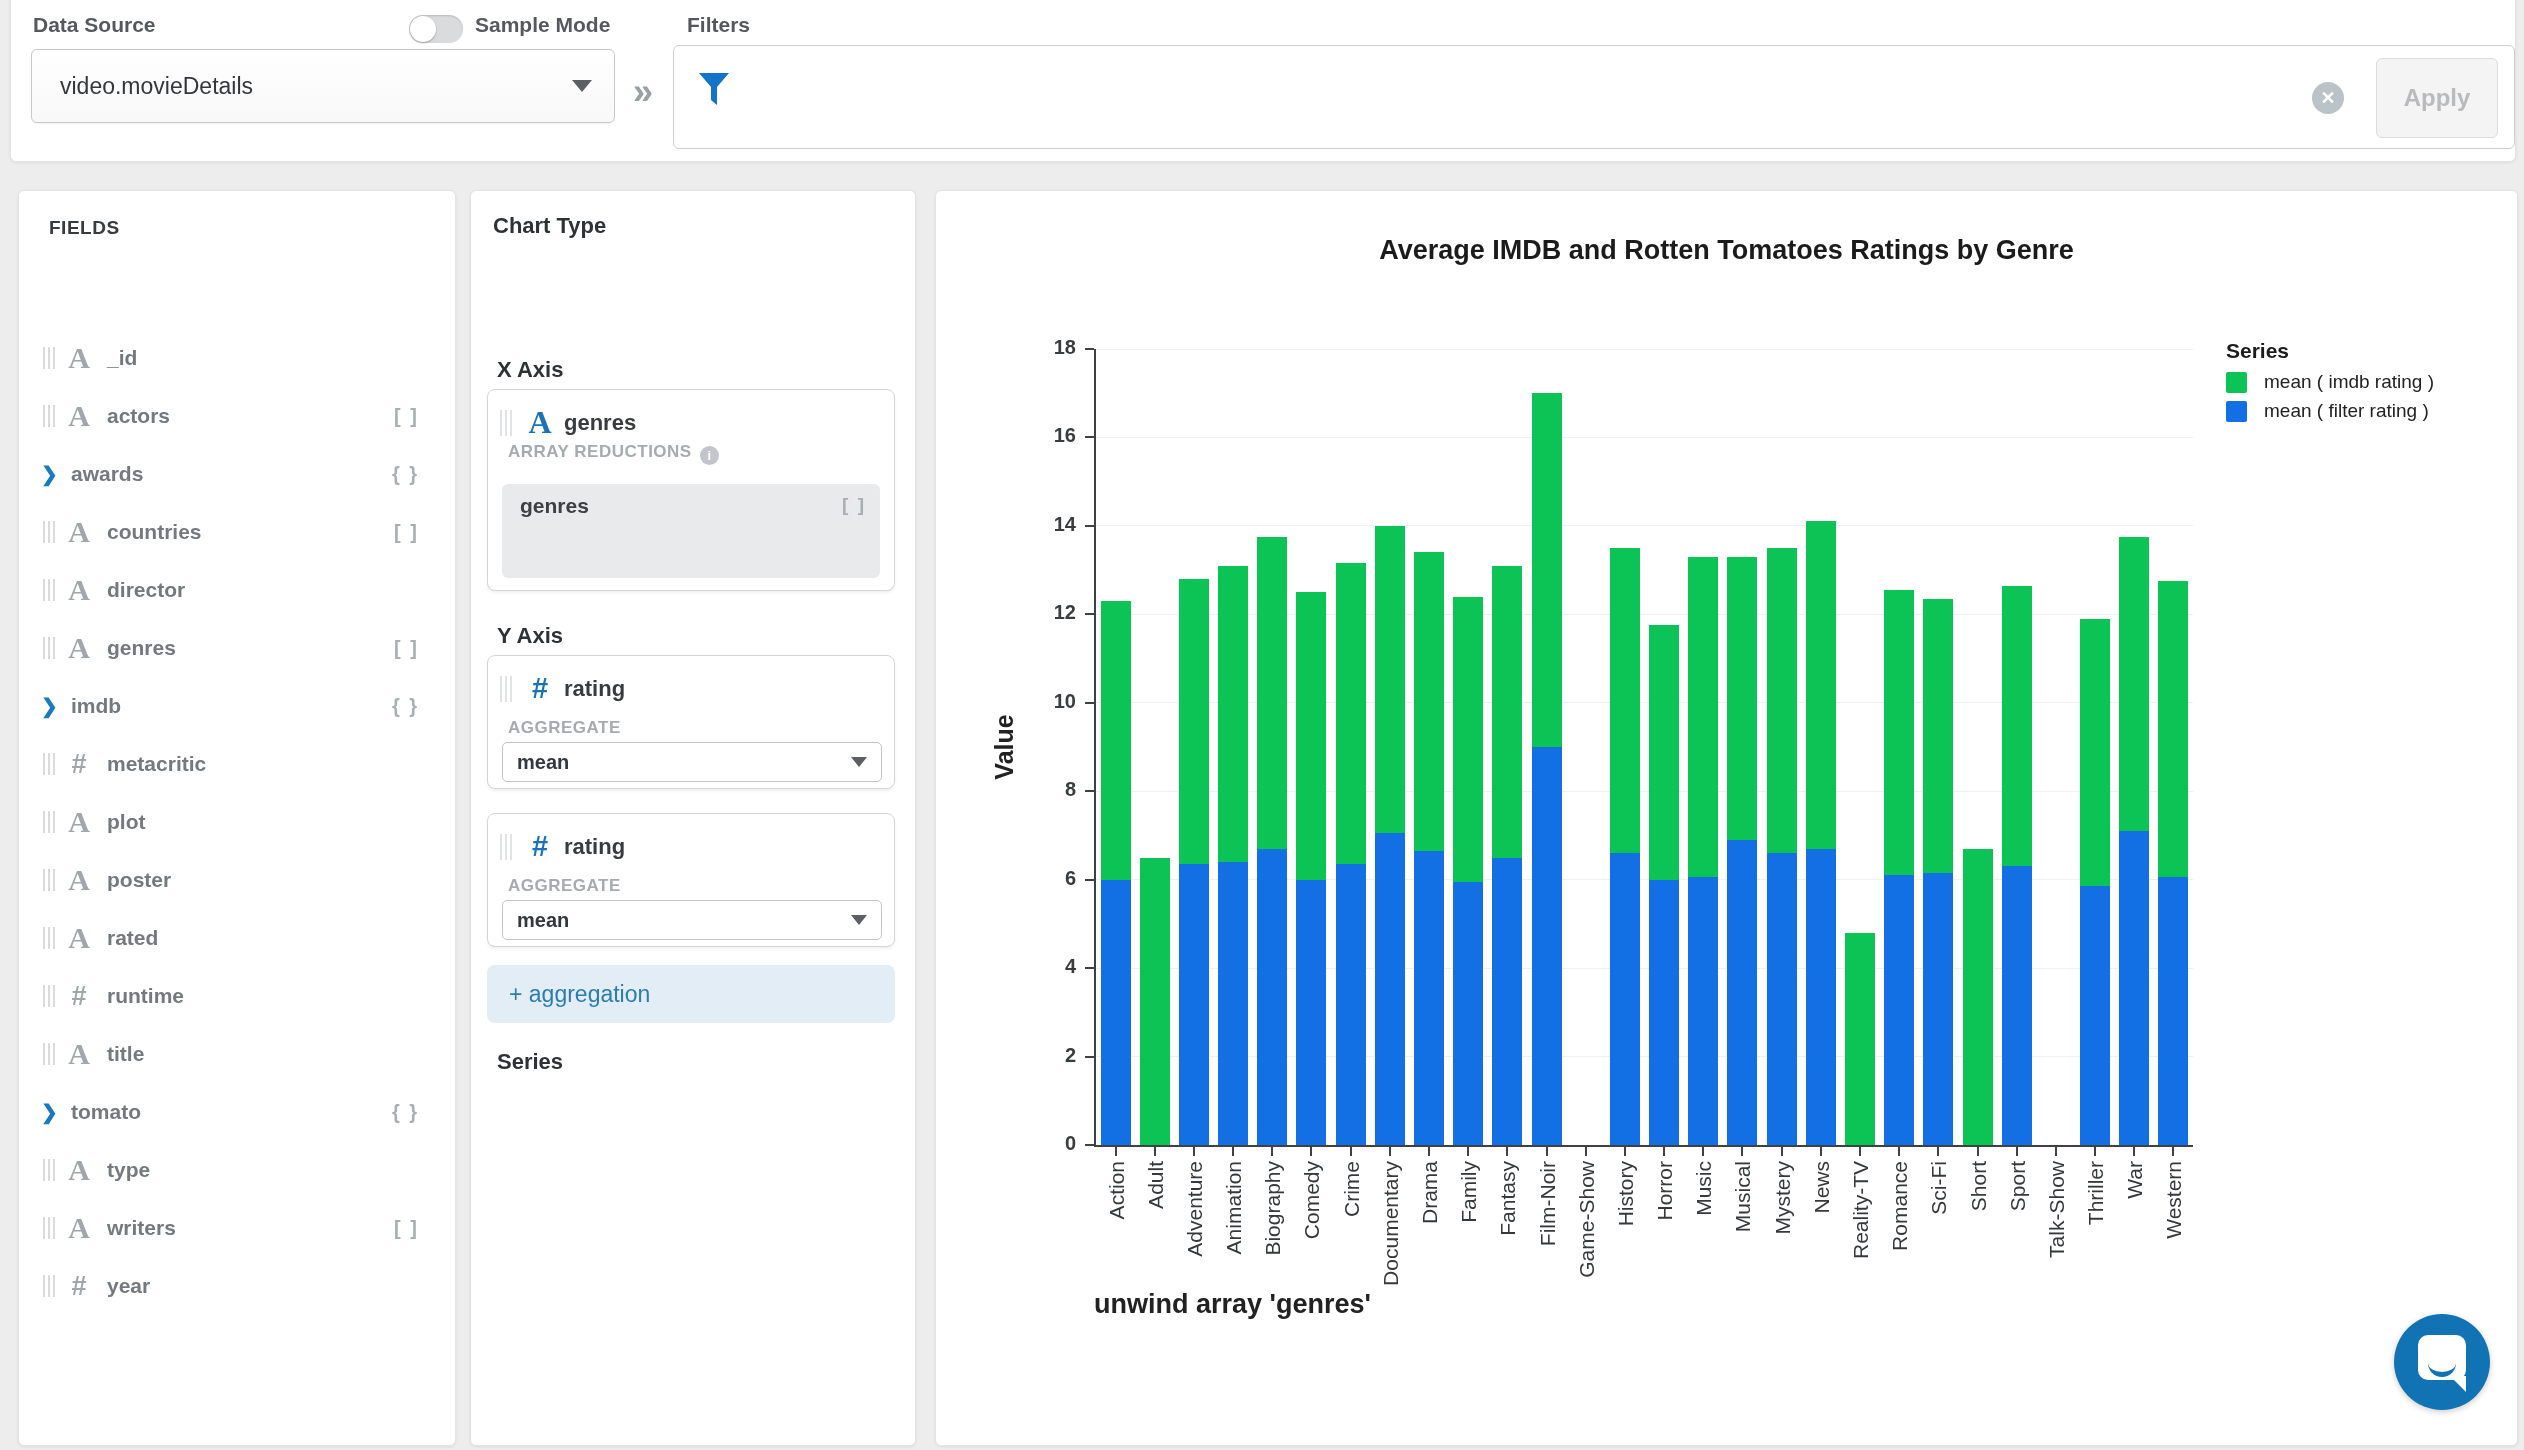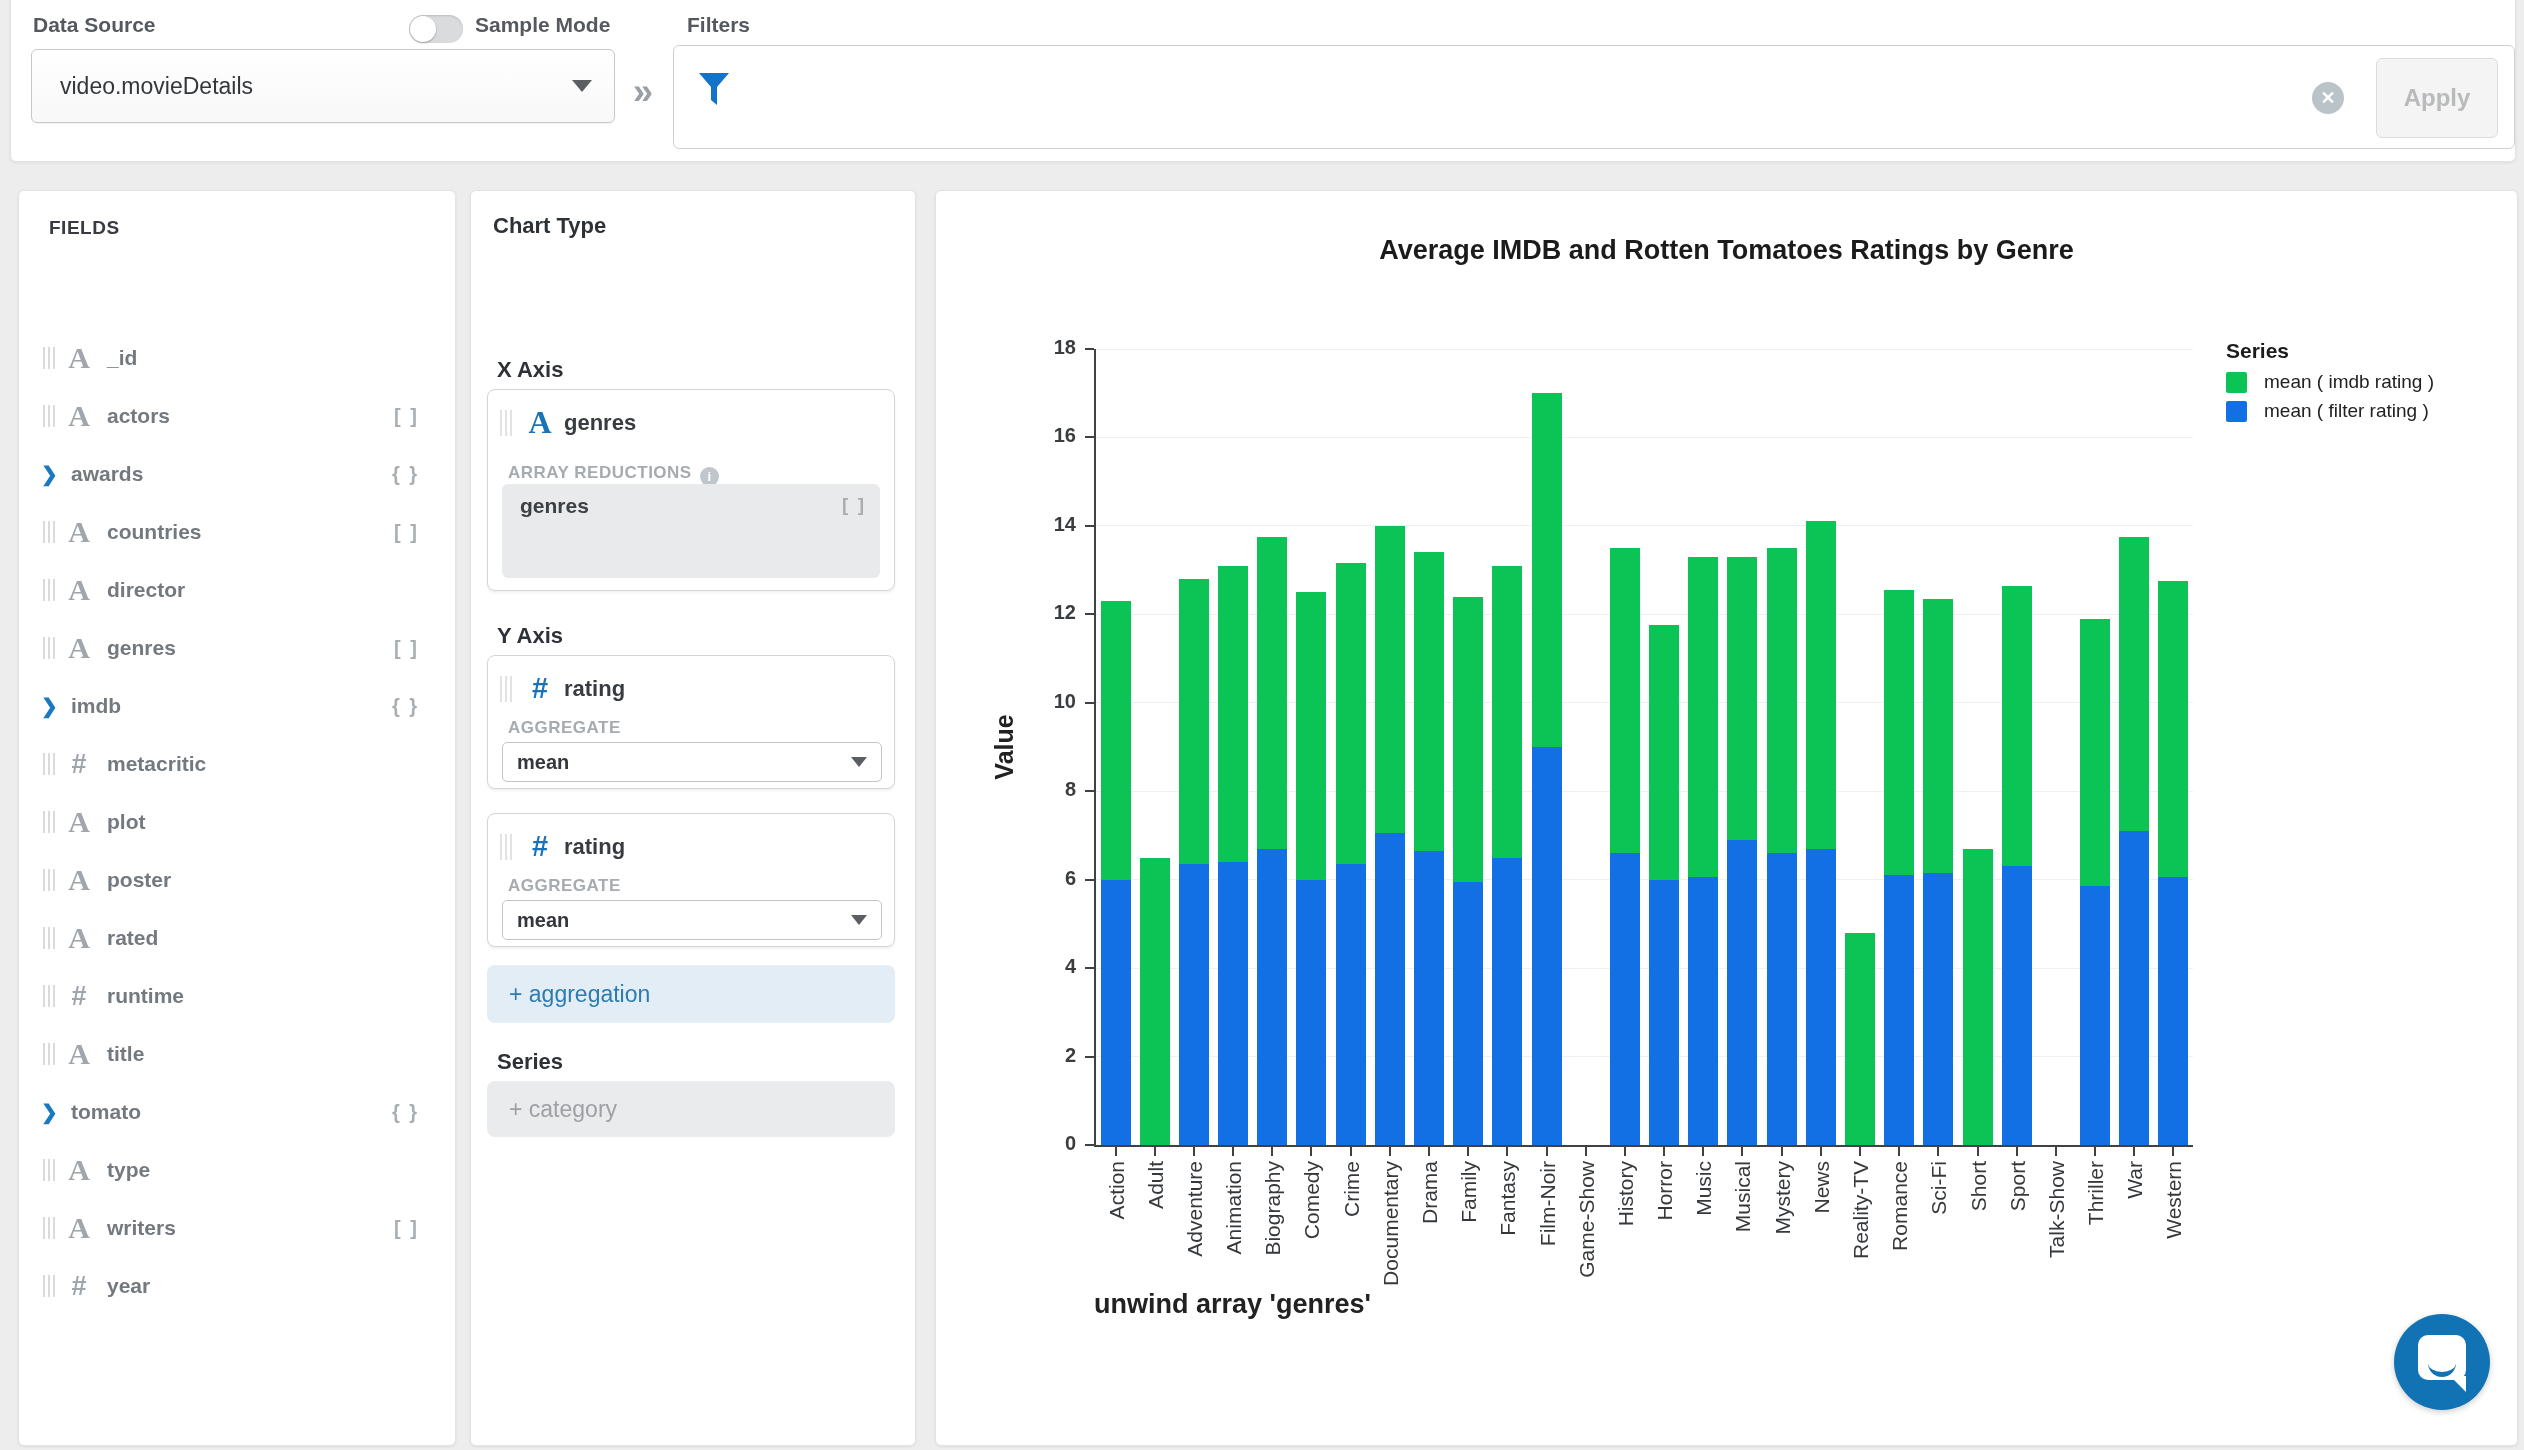--- a/index.html
+++ b/index.html
@@ -75,21 +75,21 @@
   .enc-card{position:absolute;background:#fff;border:1px solid #d3d5d7;border-radius:8px;
             box-shadow:0 2px 3px rgba(0,0,0,.06);}
   #xcard{left:16px;top:198px;width:406px;height:200px;}
   .enc-handle{position:absolute;left:12px;top:20px;display:flex;gap:3px;}
   .enc-handle i{width:2px;height:26px;background:#e0e2e4;}
   .enc-ftype{position:absolute;left:34px;top:14px;width:36px;text-align:center;color:#1a73b8;}
   .enc-ftype.str{font-family:"Liberation Serif",serif;font-weight:bold;font-size:32px;}
   .enc-ftype.num{font-weight:bold;font-size:29px;top:16px;}
   .enc-fname{position:absolute;left:76px;top:20px;font-size:22px;font-weight:bold;color:#383c41;}
   .sub-h{position:absolute;font-size:17px;font-weight:bold;color:#a6abb0;letter-spacing:.5px;}
-  #ar-label{left:20px;top:73px;}
+  #ar-label{left:20px;top:52px;}
   .info-i{display:inline-block;width:19px;height:19px;border-radius:50%;background:#c0c6cb;
           color:#fff;font-size:13px;font-weight:bold;text-align:center;line-height:19px;
           margin-left:8px;vertical-align:-3px;cursor:pointer;letter-spacing:0;}
   #graybox{position:absolute;left:14px;top:94px;width:378px;height:94px;background:#e9eaeb;
            border-radius:6px;}
   #graybox .gname{position:absolute;left:18px;top:10px;font-size:21px;font-weight:bold;color:#3c4045;}
   #graybox .gbadge{position:absolute;right:14px;top:10px;font-size:19px;font-weight:bold;
                    color:#a9aeb3;letter-spacing:2px;}
   .mini-select{position:absolute;background:#fff;border:1px solid #c2c4c6;border-radius:5px;
                cursor:pointer;}
@@ -361,21 +361,20 @@
     <span class="enc-fname">rating</span>
     <span class="sub-h agg-label">AGGREGATE</span>
     <div class="mini-select">
       <span class="sel-text">mean</span>
       <span class="caret"></span>
     </div>
   </div>
 
   <div id="addagg">+ aggregation</div>
   <div class="enc-h" id="series-label">Series</div>
-  <div id="addcat">+ category</div>
 </div>
 
 <div class="card" id="chartcard">
   <div id="chart-title">Average IMDB and Rotten Tomatoes Ratings by Genre</div>
   <div id="plot">
     <div id="ylab">Value</div>
   <div class="ytickmark" style="top: 795px;"></div>
       <div class="yticklabel" style="top: 783px;">0</div>
       <div class="gridline" style="top: 707.056px;"></div>
       <div class="ytickmark" style="top: 706.556px;"></div>

